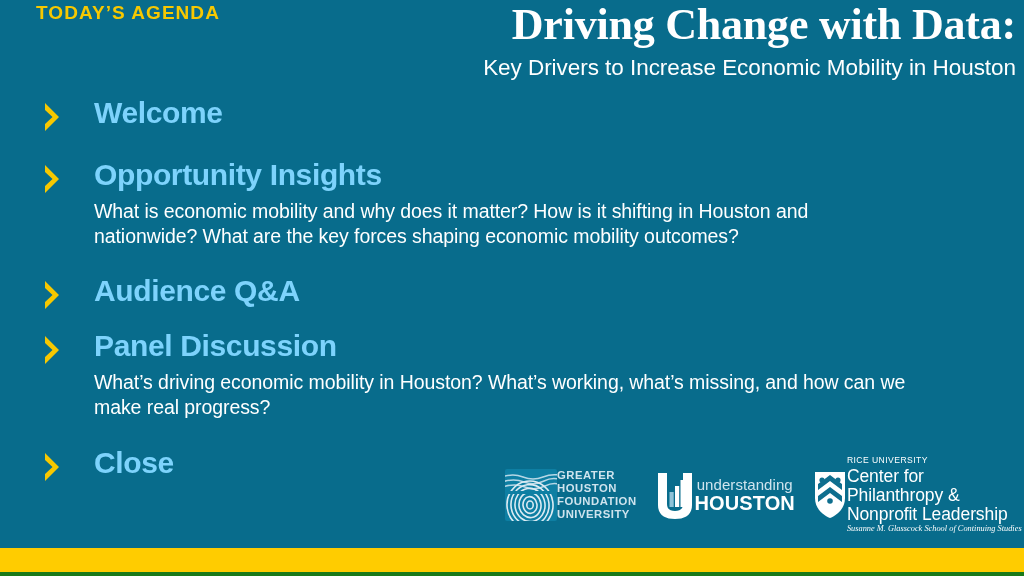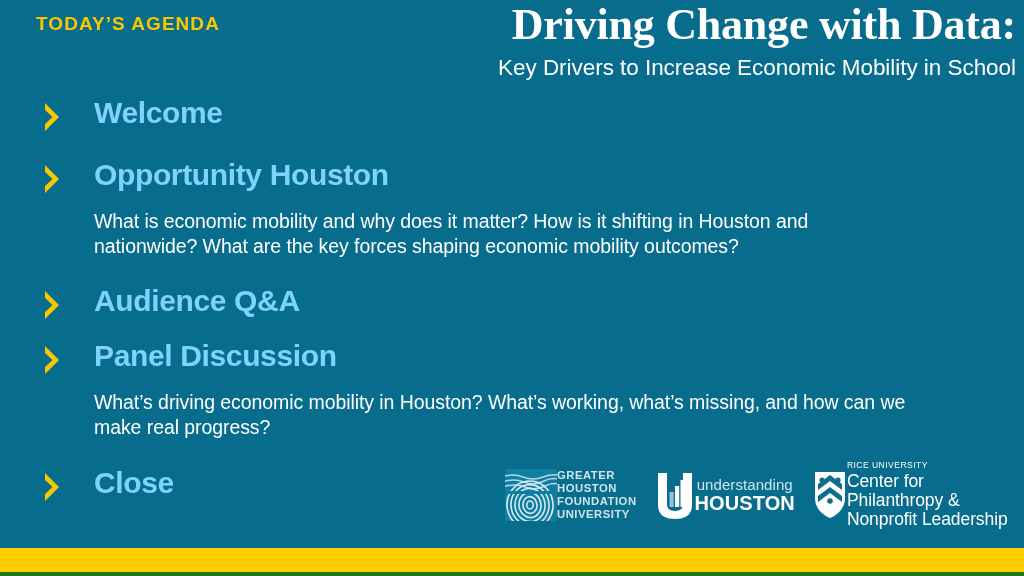--- a/index.html
+++ b/index.html
@@ -13,21 +13,21 @@
 
   .slide {
     position:absolute;
     inset:0;
     background:#086C8C;
   }
 
   
   .kicker {
     position:absolute;
-    left:36px;  top:13px;
+    left:36px;  top:2px;
     font-size:19px;
     font-weight:bold;
     letter-spacing:0.055em;
     color:#F7C800;
   }
 
   .title-block {
     position:absolute;
     right:8px; top:2px;
     width:640px;
@@ -74,21 +74,21 @@
     font-weight:bold;
     color:#7dd3fc;
     line-height:1.16;
     letter-spacing:-0.012em;
   }
   .item-desc {
     font-size:19.5px;
     font-weight:400;
     color:#FFFFFF;
     line-height:1.30;
-    margin-top:16px;
+    margin-top:6px;
     max-width:820px;
     letter-spacing:-0.004em;
   }
   .gap-lg { margin-bottom:27px; }
   .gap-md { margin-bottom:25px; }
   .gap-sm { margin-bottom:20px; }
 
   
   .logos {
     position:absolute;
@@ -167,37 +167,37 @@
 </style>
 </head>
 <body>
 
 <div class="slide">
 
   <div class="kicker">TODAY’S AGENDA</div>
 
   <div class="title-block">
     <div class="title">Driving Change with Data:</div>
-    <div class="subtitle">Key Drivers to Increase Economic Mobility in School</div>
+    <div class="subtitle">Key Drivers to Increase Economic Mobility in Houston</div>
   </div>
 
   <div class="agenda">
 
     <div class="agenda-item gap-lg">
       <svg class="chev" viewBox="0 0 22 30">
         <path d="M3 1 L17 15 L3 29 L3 22 L10.5 15 L3 8 Z" fill="#F7C800"></path>
       </svg>
       <div class="item-title">Welcome</div>
     </div>
 
     <div class="agenda-item gap-md">
       <svg class="chev" viewBox="0 0 22 30">
         <path d="M3 1 L17 15 L3 29 L3 22 L10.5 15 L3 8 Z" fill="#F7C800"></path>
       </svg>
-      <div class="item-title">Opportunity Houston</div>
+      <div class="item-title">Opportunity Insights</div>
       <div class="item-desc">What is economic mobility and why does it matter? How is it shifting in Houston and nationwide? What are the key forces shaping economic mobility outcomes?</div>
     </div>
 
     <div class="agenda-item gap-sm">
       <svg class="chev" viewBox="0 0 22 30">
         <path d="M3 1 L17 15 L3 29 L3 22 L10.5 15 L3 8 Z" fill="#F7C800"></path>
       </svg>
       <div class="item-title">Audience Q&amp;A</div>
     </div>
 
@@ -272,20 +272,21 @@
         <path d="M2 2 L32 2 L32 28 C32 40 22 46 17 48 C12 46 2 40 2 28 Z" fill="#FFFFFF"></path>
         <path d="M5 14 L17 5 L29 14 L29 20 L17 11 L5 20 Z" fill="#0E6E8E"></path>
         <path d="M5 26 L17 17 L29 26 L29 32 L17 23 L5 32 Z" fill="#0E6E8E"></path>
         <circle cx="9" cy="10" r="2.6" fill="#0E6E8E"></circle>
         <circle cx="25" cy="10" r="2.6" fill="#0E6E8E"></circle>
         <circle cx="17" cy="31" r="2.8" fill="#0E6E8E"></circle>
       </svg>
       <div class="rice-text">
         <span class="rice-1">RICE UNIVERSITY</span>
         <span class="rice-2">Center for Philanthropy &amp; Nonprofit Leadership</span>
+        <span class="rice-3">Susanne M. Glasscock School of Continuing Studies</span>
       </div>
     </div>
 
   </div>
 
   <div class="bar-gold"></div>
   <div class="bar-green"></div>
 
 </div>
 

